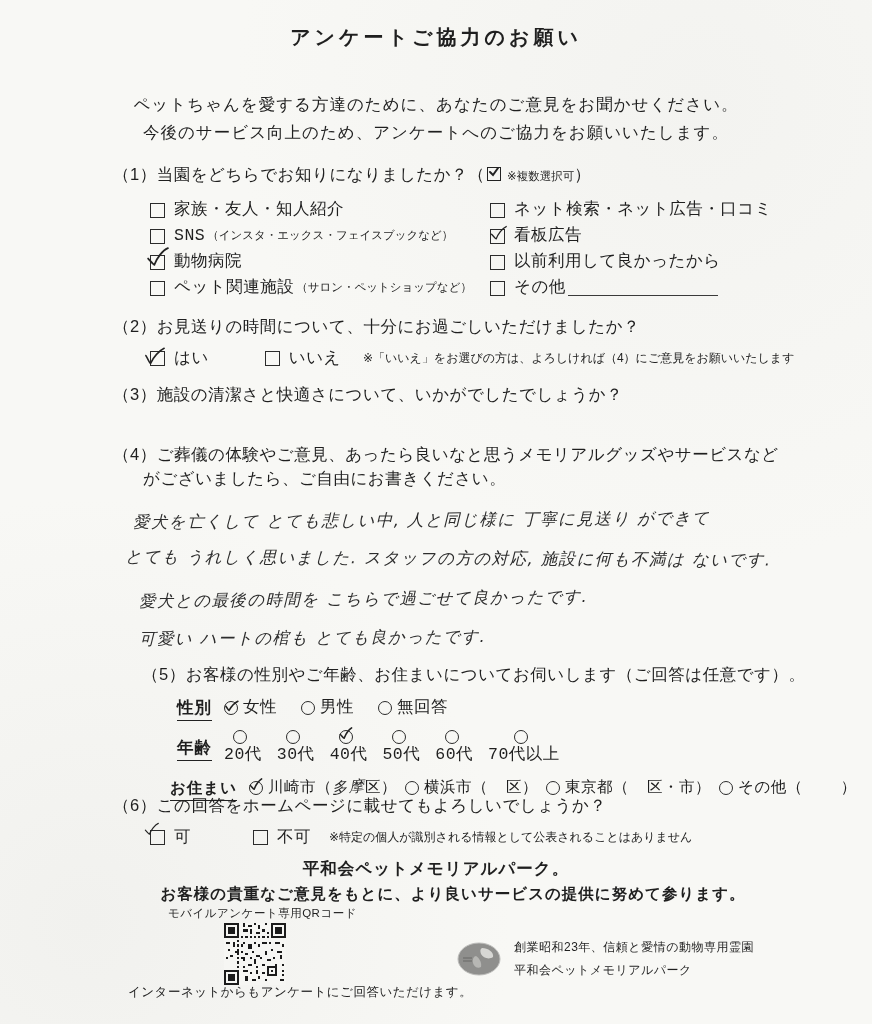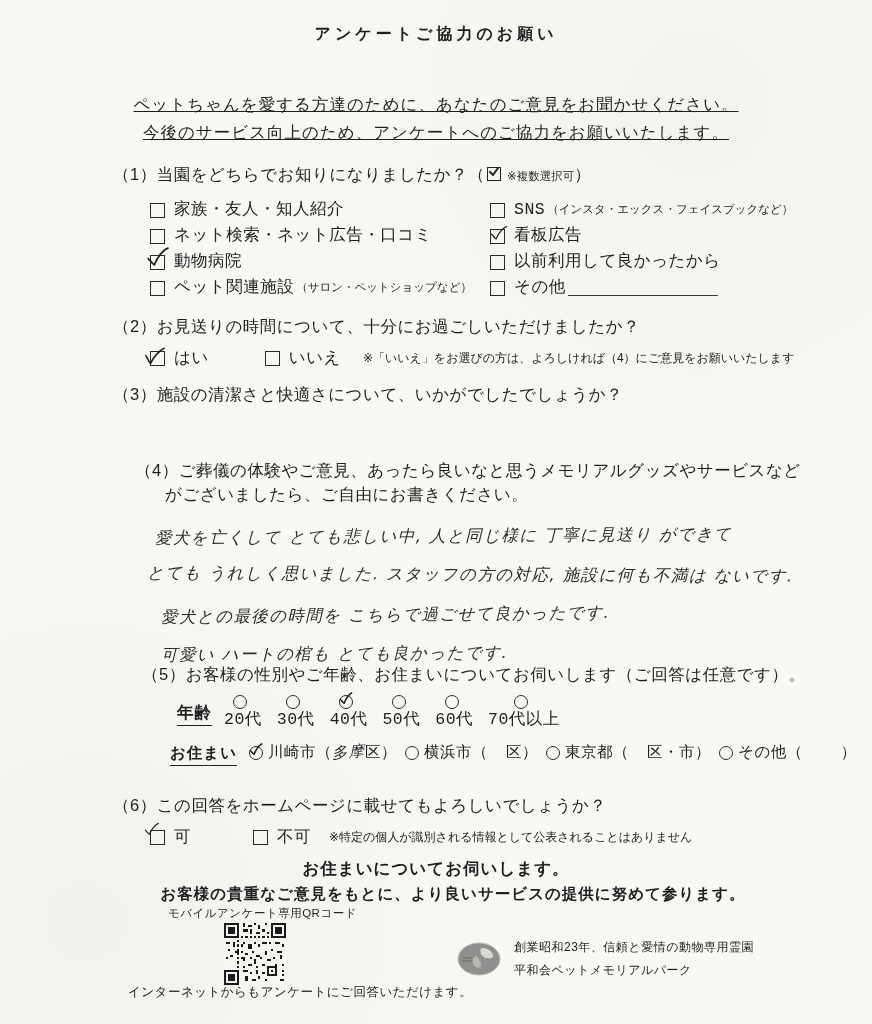--- a/index.html
+++ b/index.html
@@ -6,22 +6,22 @@
   .paper{
     position:relative;width:872px;height:1024px;margin:0 auto;
     background:#f8f8f5;
     background-image:radial-gradient(circle at 80% 10%, #f3f3f0 0%, rgba(248,248,245,0) 40%),
                      radial-gradient(circle at 10% 90%, #f1f1ee 0%, rgba(248,248,245,0) 35%);
     color:#1f1f1f;font-family:"Liberation Sans","DejaVu Sans",sans-serif;
     overflow:hidden;
   }
   .abs{position:absolute;}
   .center{width:100%;text-align:center;}
-  .title{font-size:16px;font-weight:bold;letter-spacing:4px;}
-  .intro{font-size:16.5px;line-height:28px;letter-spacing:1px;text-decoration:underline;}
+  .title{font-size:20px;font-weight:bold;letter-spacing:4px;}
+  .intro{font-size:16.5px;line-height:28px;letter-spacing:1px;}
   .q{left:113px;right:20px;font-size:16.5px;letter-spacing:0.5px;}
   .qhead{line-height:24px;white-space:nowrap;}
   .small{font-size:11.5px;letter-spacing:0;}
 
   
   .cb{display:inline-block;width:13px;height:13px;border:1.6px solid #2b2b2b;
       vertical-align:-1px;margin-right:9px;position:relative;background:transparent;flex:0 0 auto;}
   .radio{display:inline-block;width:12px;height:12px;border:1.5px solid #2b2b2b;border-radius:50%;
       vertical-align:-1px;margin-right:5px;position:relative;flex:0 0 auto;}
   .mark{position:absolute;pointer-events:none;}
@@ -93,26 +93,26 @@
     <div class="qhead"><span>（1）当園をどちらでお知りになりましたか？（</span><span class="cb-mini"><svg viewBox="0 0 12 11">
             <path d="M2 5 L5 8 L10 1"></path>
           </svg></span><span class="small">※複数選択可</span><span>）</span></div>
     <div class="q1-opts">
       <div class="opt">
         <span class="cb"></span>
         <span>家族・友人・知人紹介</span>
       </div>
       <div class="opt">
         <span class="cb"></span>
+        <span>ネット検索・ネット広告・口コミ</span>
+      </div>
+      <div class="opt">
+        <span class="cb"></span>
         <span>SNS</span>
         <span class="sub">（インスタ・エックス・フェイスブックなど）</span>
-      </div>
-      <div class="opt">
-        <span class="cb"></span>
-        <span>ネット検索・ネット広告・口コミ</span>
       </div>
       <div class="opt">
         <span class="cb v-inside">
             <svg class="mark" viewBox="0 0 24 22">
               <path d="M3 12 C6 15, 8 18, 9 18 C11 12, 17 4, 22 2"></path>
             </svg>
           </span>
         <span>看板広告</span>
       </div>
       <div class="opt">
@@ -154,34 +154,53 @@
       <span>いいえ</span>
       <span class="gap2"></span>
       <span class="note">※「いいえ」をお選びの方は、よろしければ（4）にご意見をお願いいたします</span>
     </div>
   </div>
 
   <div class="abs q" style="top:382px;">
     <div class="qhead">（3）施設の清潔さと快適さについて、いかがでしたでしょうか？</div>
   </div>
 
-  <div class="abs q" style="top:458px;margin-left:22px;">
+  <div class="abs q" style="top:442px;">
     <div class="qhead">（4）ご葬儀の体験やご意見、あったら良いなと思うメモリアルグッズやサービスなど</div>
     <div class="qhead" style="margin-left:30px;">がございましたら、ご自由にお書きください。</div>
     <div class="hand-block">
       <div class="hand hand-line r1" style="margin-left:20px;">愛犬を亡くして とても悲しい中, 人と同じ様に 丁寧に見送り ができて</div>
       <div class="hand hand-line r2" style="margin-left:12px;">とても うれしく思いました. スタッフの方の対応, 施設に何も不満は ないです.</div>
       <div class="hand hand-line r3" style="margin-left:26px;">愛犬との最後の時間を こちらで過ごせて良かったです.</div>
       <div class="hand hand-line r1" style="margin-left:26px;">可愛い ハートの棺も とても良かったです.</div>
     </div>
   </div>
 
   <div class="abs q" style="top:662px;margin-left:29px;">
     <div class="qhead">（5）お客様の性別やご年齢、お住まいについてお伺いします（ご回答は任意です）。</div>
 
+    <div class="q5-row">
+      <span class="q5-label">性別</span>
+      <span class="opt">
+        <span class="radio v-slash">
+            <svg class="mark" viewBox="0 0 16 15">
+              <path d="M2 8 C4 10,5 12,6 12 C8 7,11 3,14 1"></path>
+            </svg>
+          </span>
+        <span>女性</span>
+      </span>
+      <span class="opt">
+        <span class="radio"></span>
+        <span>男性</span>
+      </span>
+      <span class="opt">
+        <span class="radio"></span>
+        <span>無回答</span>
+      </span>
+    </div>
 
     <div class="q5-row age">
       <span class="q5-label">年齢</span>
       <span class="opt">
           <span class="radio"></span>
           <span>20代</span>
         </span>
       <span class="opt">
           <span class="radio"></span>
           <span>30代</span>
@@ -252,21 +271,21 @@
       <span>可</span>
       <span class="gap1"></span>
       <span class="cb"></span>
       <span>不可</span>
       <span class="gap2"></span>
       <span class="note">※特定の個人が識別される情報として公表されることはありません</span>
     </div>
   </div>
 
   <div class="abs center" style="top:856px;">
-    <div class="thanks1">お住まいについてお伺いします。</div>
+    <div class="thanks1">平和会ペットメモリアルパーク。</div>
     <div class="thanks2">お客様の貴重なご意見をもとに、より良いサービスの提供に努めて参ります。</div>
   </div>
 
   <div class="abs qr-label" style="top:906px;left:168px;">モバイルアンケート専用QRコード</div>
   <div class="abs" style="top:923px;left:224px;">
     <svg width="62" height="62" viewBox="0 0 29 29" shape-rendering="crispEdges">
       <rect x="0" y="0" width="29" height="29" fill="#f6f6f3"></rect>
       <g fill="#1b1b1b">
         <rect x="0" y="0" width="7" height="7"></rect>
           <rect x="22" y="0" width="7" height="7"></rect>

